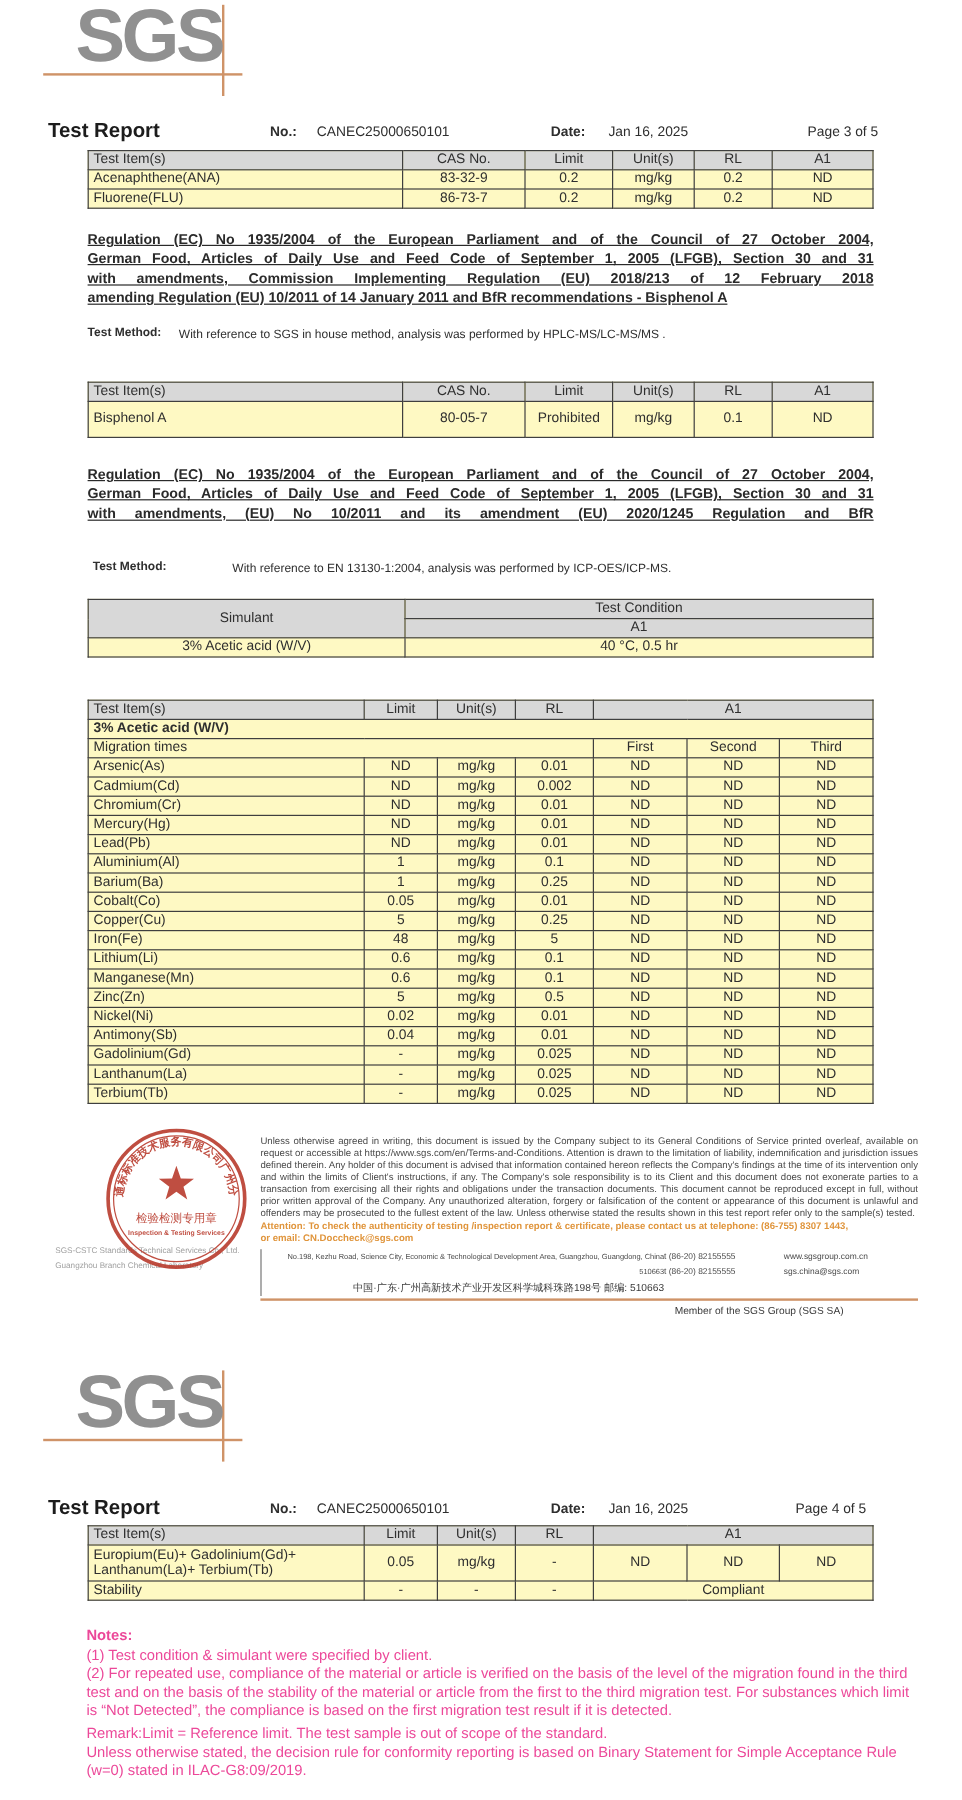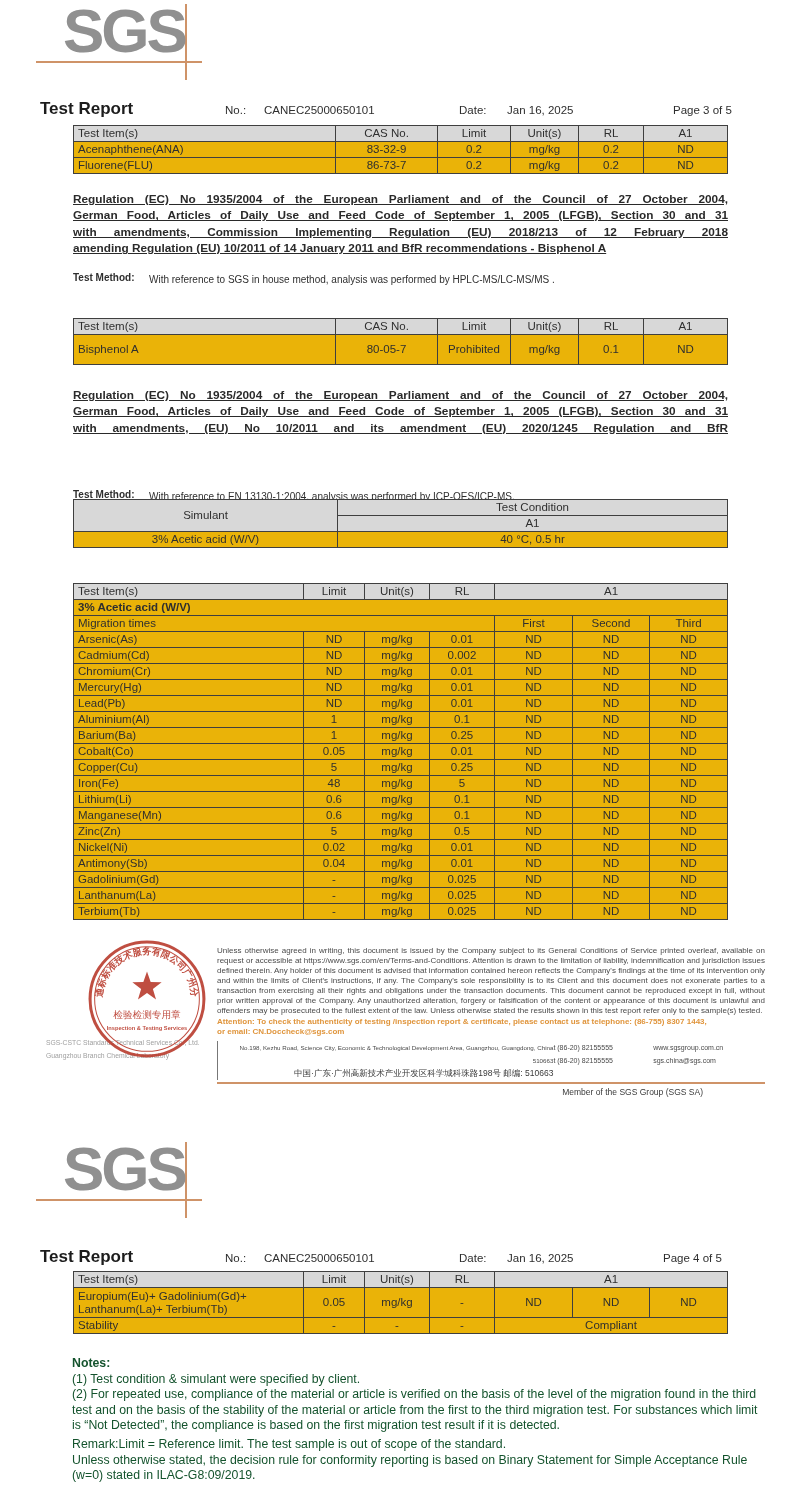--- a/index.html
+++ b/index.html
@@ -16,27 +16,27 @@
   .sgs-logo .letters{
     position:absolute;left:27px;top:-6px;font-size:62px;font-weight:bold;
     color:#909090;letter-spacing:-3px;line-height:66px;
   }
   .sgs-logo .hline{position:absolute;left:0;top:57px;width:166px;height:2px;background:#cf9368;}
   .sgs-logo .vline{position:absolute;left:149px;top:0px;width:2px;height:76px;background:#cf9368;}
 
   
   .rpt-hdr{position:absolute;left:40px;width:722px;height:22px;font-size:11.5px;color:#2e2e2e;text-align:right;}
   .rpt-hdr .title{position:absolute;left:0;top:-2px;font-size:17px;font-weight:bold;color:#1c1c1c;}
-  .rpt-hdr .lbl{position:absolute;top:3px;font-weight:normal;}
+  .rpt-hdr .lbl{position:absolute;top:3px;font-weight:bold;}
   .rpt-hdr .val{position:absolute;top:3px;}
 
   
   table.rpt-table{
     position:absolute;border-collapse:collapse;table-layout:fixed;
-    font-size:11.5px;color:#2f2f2f;background:#eab308;
+    font-size:11.5px;color:#2f2f2f;background:#fef9c3;
   }
   .rpt-table td{
     border:1px solid #3f3f3f;height:15px;padding:0 4px;text-align:center;
     line-height:1.12;overflow:hidden;
   }
   .rpt-table td.hdr, .rpt-table tr.hdr-row td{background:#d8d8d8;}
   .data-table td:first-child{text-align:left;}
   .rpt-table td.section{font-weight:bold;text-align:left;}
   .rpt-table tr.tall2 td{height:29px;}
   .center-table td{text-align:center;}
@@ -62,21 +62,21 @@
   .addr-row{margin-top:5px;display:flex;border-left:1px solid #777;padding-left:6px;}
   .addr-col{width:330px;text-align:right;}
   .addr-en{font-size:6.2px;line-height:13px;color:#4a4a4a;}
   .addr-cn{font-size:8.5px;line-height:13px;color:#3a3a3a;}
   .tel-col{width:100px;font-size:7px;line-height:13px;color:#4a4a4a;}
   .web-col{width:112px;font-size:7px;line-height:13px;color:#4a4a4a;}
   .tan-rule{margin-top:2px;border-top:2px solid #cf9368;width:548px;}
   .member{margin-top:3px;text-align:right;padding-right:62px;font-size:8.5px;color:#3a3a3a;}
 
   
-  .notes{position:absolute;left:72px;width:692px;font-size:12.3px;line-height:15.6px;color:#14532d;}
+  .notes{position:absolute;left:72px;width:692px;font-size:12.3px;line-height:15.6px;color:#ec4899;}
   .notes .nt{font-weight:bold;}
   .notes p{margin:0;}
   .notes p.gap{margin-top:3px;}
 </style>
 </head>
 <body>
 
 <div class="page" id="page3">
 
   <div class="sgs-logo" style="left:36px;top:4px;">
@@ -172,21 +172,21 @@
     </tr>
   </tbody>
     </table>
 
   <div class="reg" style="top:387px;">
     <div class="reg-line just">Regulation (EC) No 1935/2004 of the European Parliament and of the Council of 27 October 2004,</div>
     <div class="reg-line just">German Food, Articles of Daily Use and Feed Code of September 1, 2005 (LFGB), Section 30 and 31</div>
     <div class="reg-line just">with amendments, (EU) No 10/2011 and its amendment (EU) 2020/1245 Regulation and BfR</div>
   </div>
 
-  <div class="tm" style="top:489px;">
+  <div class="tm" style="top:467px;text-align:center;">
     <span class="lbl">Test Method:</span><span class="txt">With reference to EN 13130-1:2004, analysis was performed by ICP-OES/ICP-MS.</span>
   </div>
 
   <table class="rpt-table center-table" style="left:73px;top:499px;width:654px;">
     <colgroup>
         <col style="width:264px">
         <col style="width:390px">
       </colgroup>
     <tbody>
         <tr>

